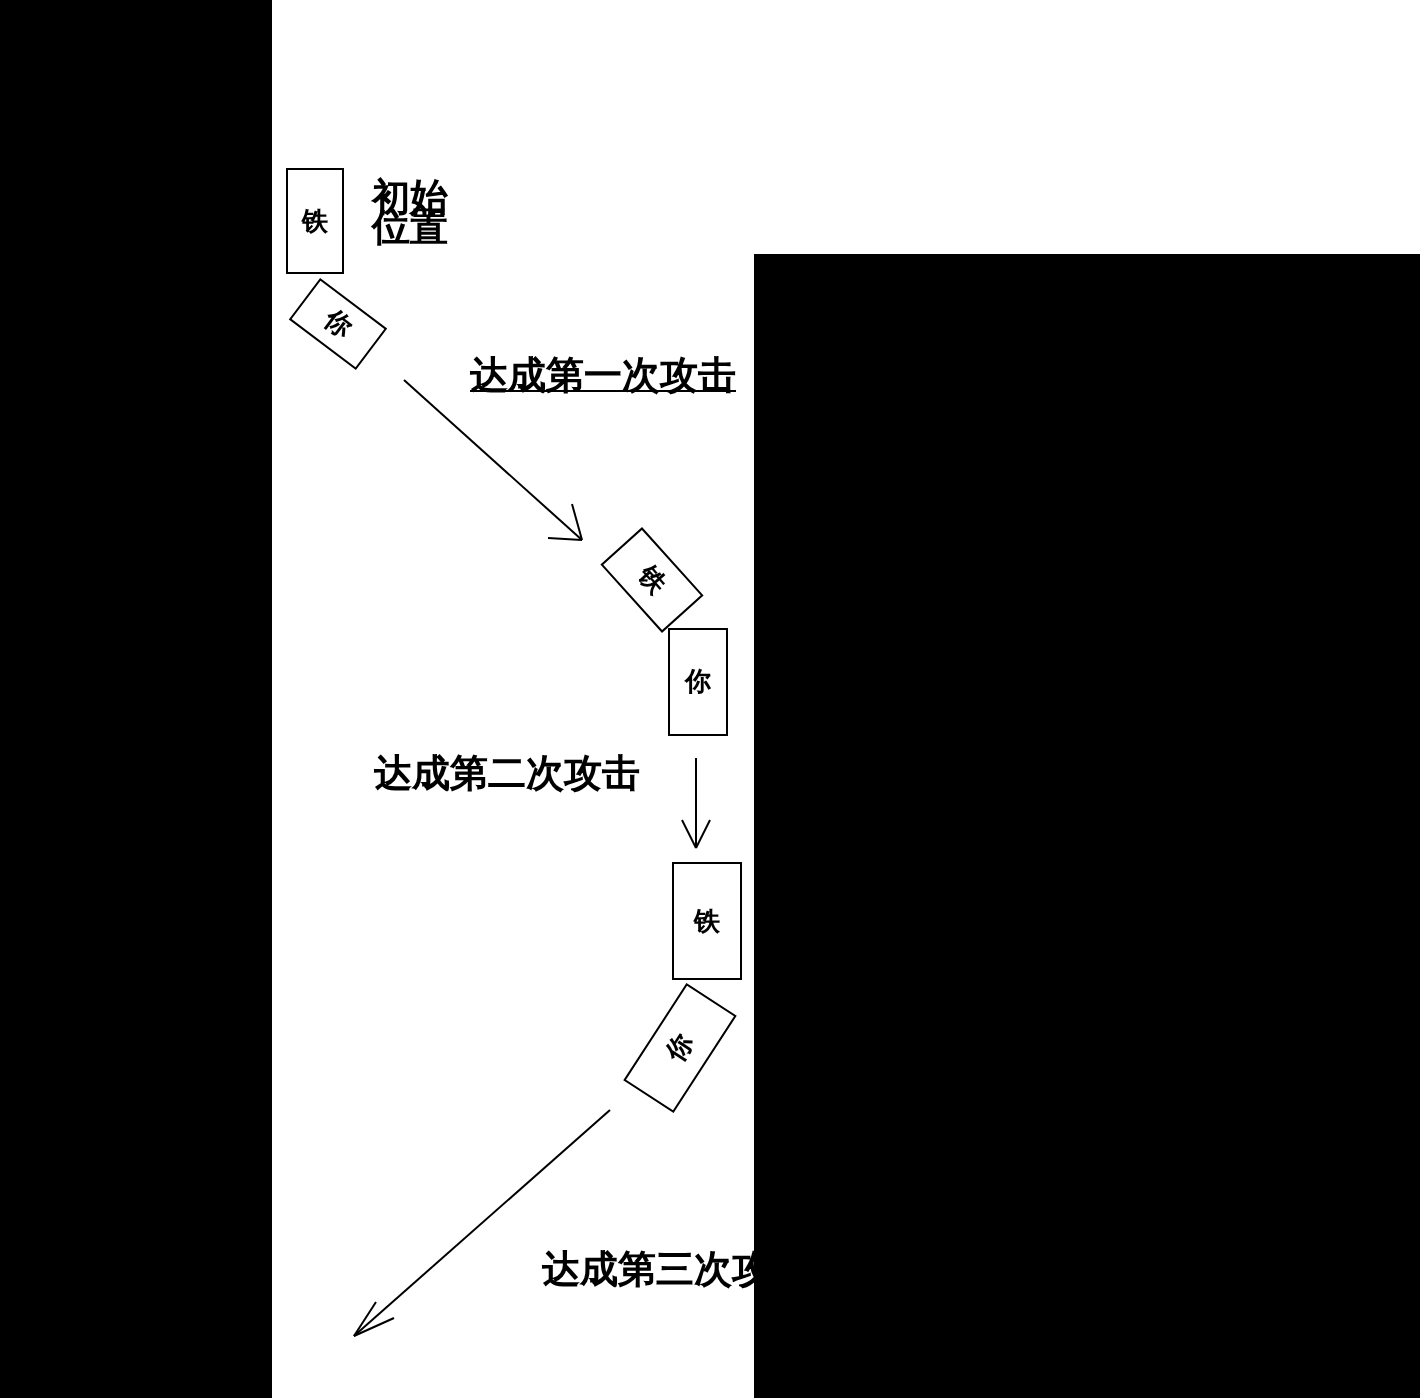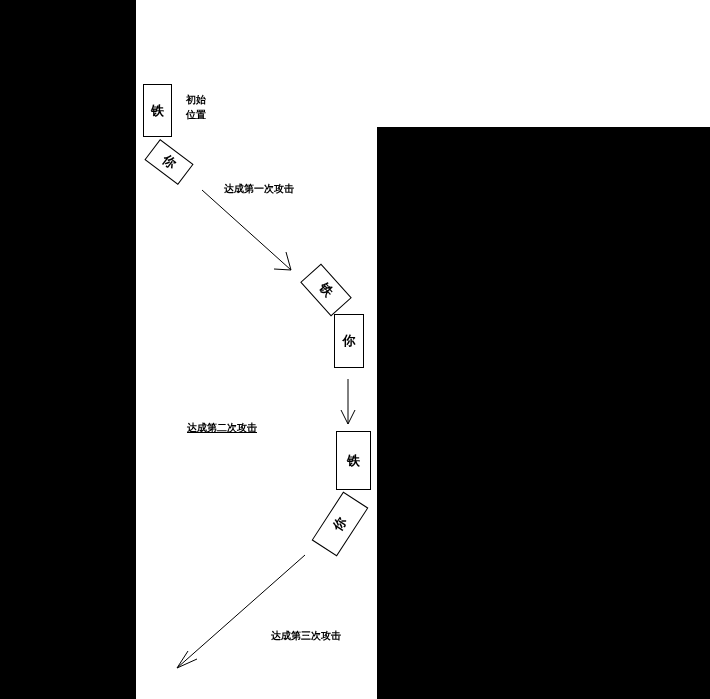--- a/index.html
+++ b/index.html
@@ -2,50 +2,50 @@
 <html><head>
 <meta charset="utf-8">
 <style>
   html, body { margin: 0; padding: 0; }
   body { width: 710px; height: 699px; position: relative; background: #000; overflow: hidden;
          font-family: "DejaVu Sans", sans-serif; }
   .canvas { position: absolute; left: 136px; top: 0; width: 574px; height: 699px; background: #fff; }
   .black-block { position: absolute; background: #000; }
   .box { position: absolute; border: 1px solid #000; background: #fff; box-sizing: border-box;
          display: flex; align-items: center; justify-content: center; font-weight: bold; font-size: 13px; color: #000; }
-  .label { position: absolute; font-weight: bold; font-size: 10px; color: #000; line-height: 15px; white-space: nowrap; }
+  .label { position: absolute; font-weight: bold; font-size: 19px; color: #000; line-height: 15px; white-space: nowrap; }
   svg.arrows { position: absolute; left: 0; top: 0; width: 710px; height: 699px; pointer-events: none; }
 </style>
 </head>
 <body>
 
 <div class="canvas"></div>
 <div class="black-block" style="left:377px; top:127px; width:333px; height:572px;"></div>
 
 <div class="box" style="left:143px; top:84px; width:29px; height:53px;">
   <span>铁</span>
 </div>
 <div class="label" style="left:186px; top:92px;">
   <div>初始</div>
   <div>位置</div>
 </div>
 <div class="box" style="left:148px; top:149px; width:42px; height:26px; transform: rotate(37deg);">
   <span>你</span>
 </div>
 
-<div class="label" style="left:224px; top:181px;">达成第一次攻击</div>
+<div class="label" style="left:235px; top:181px;text-decoration:underline;">达成第一次攻击</div>
 
 <div class="box" style="left:303px; top:276px; width:46px; height:28px; transform: rotate(48deg);">
   <span>铁</span>
 </div>
 <div class="box" style="left:334px; top:314px; width:30px; height:54px;">
   <span>你</span>
 </div>
 
-<div class="label" style="left:187px; top:420px;text-decoration:underline;">达成第二次攻击</div>
+<div class="label" style="left:187px; top:380px;">达成第二次攻击</div>
 
 <div class="box" style="left:336px; top:431px; width:35px; height:59px;">
   <span>铁</span>
 </div>
 <div class="box" style="left:311px; top:509px; width:58px; height:30px; transform: rotate(-57deg);">
   <span>你</span>
 </div>
 
 <div class="label" style="left:235px; top:628px;margin-left:36px;">达成第三次攻击</div>
 

